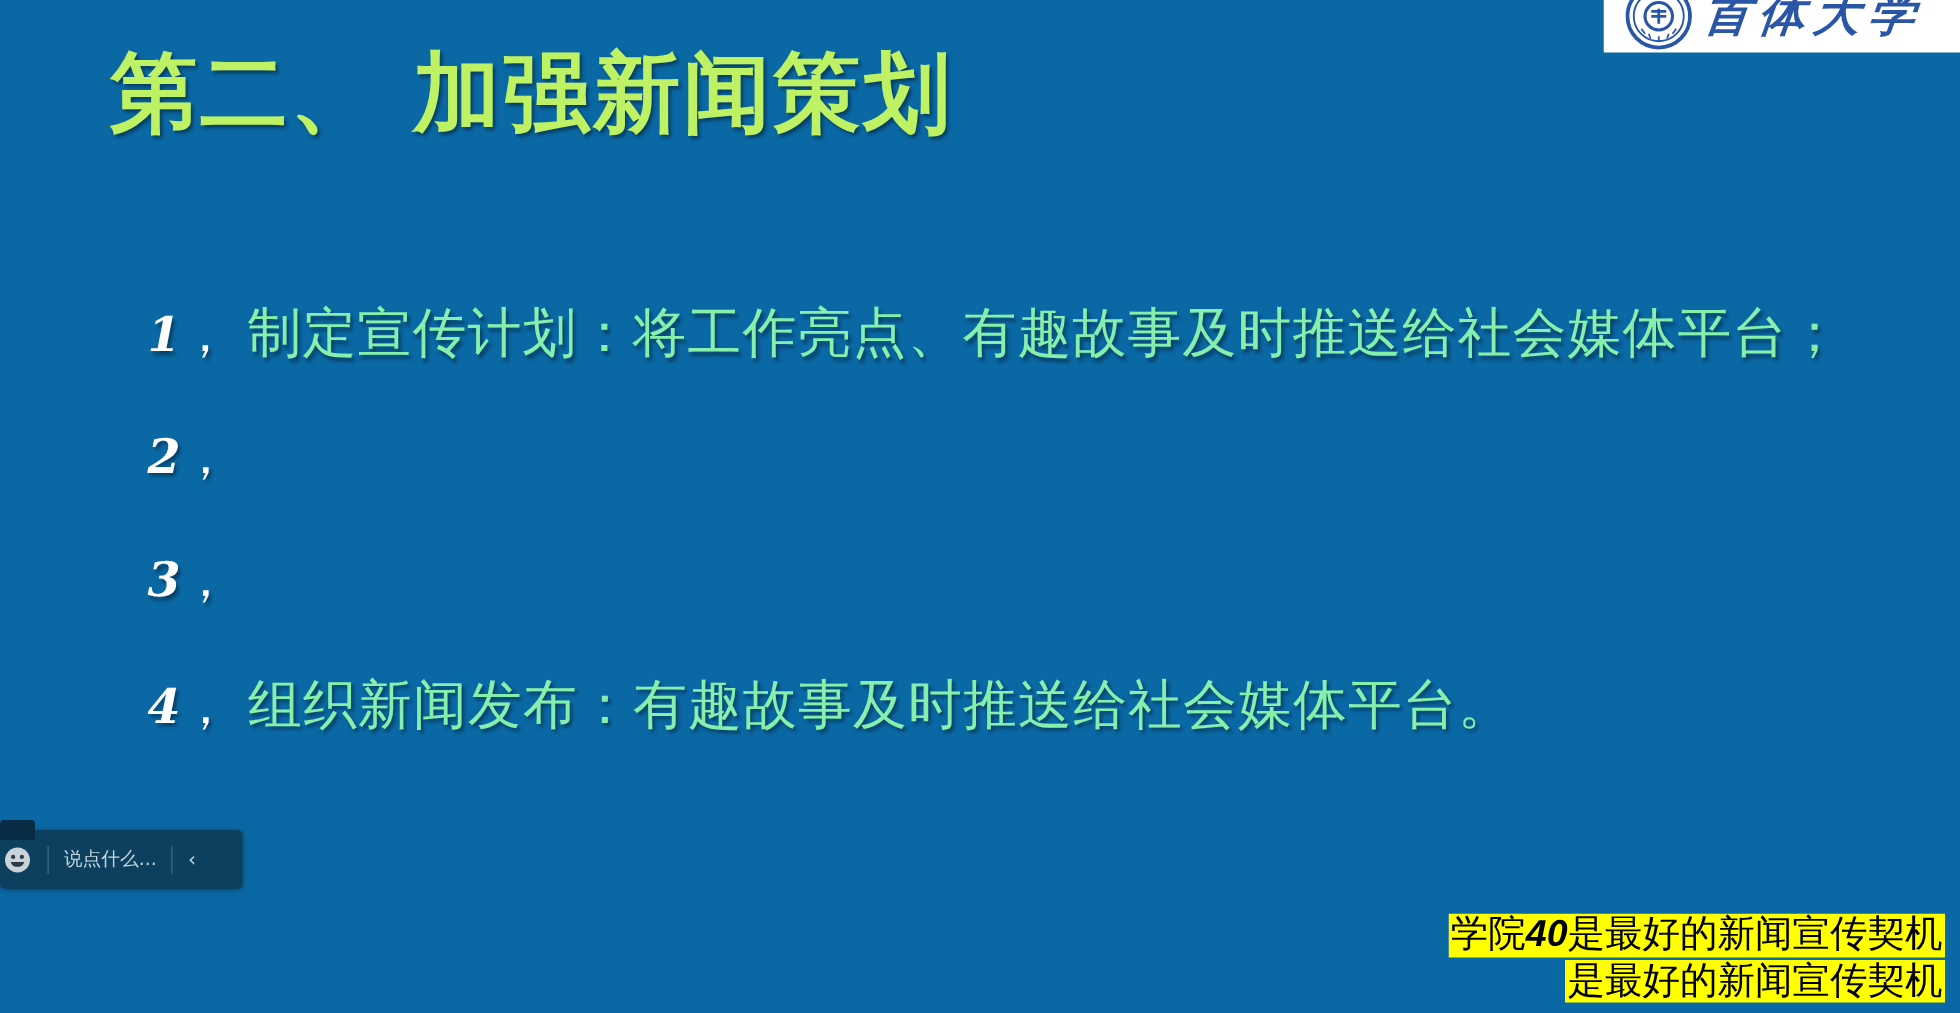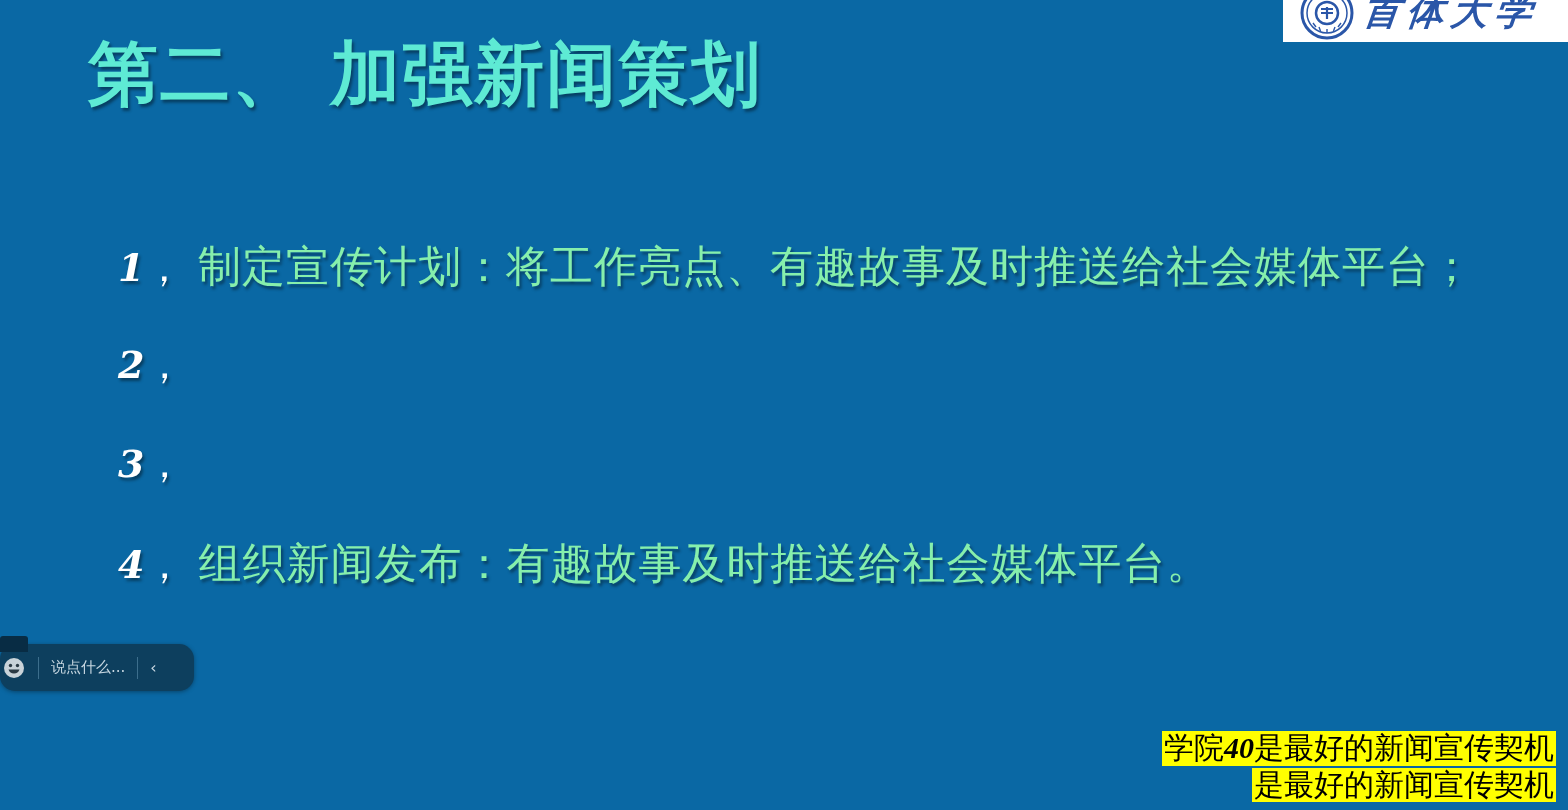--- a/index.html
+++ b/index.html
@@ -68,21 +68,21 @@
   }
 
   
   #slide-title {
     position:absolute;
     left:88px;
     top:36px;
     font-family:"DejaVu Sans", "Liberation Sans", sans-serif;
     font-size:70px;
     font-weight:700;
-    color:#5eead4;
+    color:#bef264;
     letter-spacing:2px;
     line-height:1.1;
     white-space:nowrap;
     text-shadow:2px 3px 3px rgba(0,0,0,0.40);
   }
 
   
   #bullet-list {
     position:absolute;
     left:118px;
@@ -117,25 +117,25 @@
     font-weight:400;
     color:#86efac;
     letter-spacing:1px;
     text-shadow:2px 3px 3px rgba(0,0,0,0.40);
   }
 
   
   #comment-bar {
     position:absolute;
     left:0;
-    top:644px;
+    top:664px;
     width:194px;
     height:47px;
     background:#0d3f5e;
-    border-radius:15px;
+    border-radius:4px;
     display:flex;
     align-items:center;
     box-shadow:0 1px 4px rgba(0,0,0,0.35);
   }
   #comment-tab {
     position:absolute;
     left:0;
     top:-8px;
     width:28px;
     height:16px;
@@ -185,21 +185,21 @@
     background:#ffff00;
     color:#000000;
     font-family:"DejaVu Serif", "Liberation Serif", serif;
     font-size:30px;
     font-weight:400;
     letter-spacing:0px;
     white-space:nowrap;
     padding:1px 2px;
   }
   .note-line .num {
-    font-family:Liberation Serif, serif;
+    font-family:Liberation Sans, sans-serif;
     font-weight:700;
     font-style:italic;
   }
   #note-line2-wrap { display:block; margin-top:2px; }
 </style>
 </head>
 <body>
 
 <div id="slide">
 

